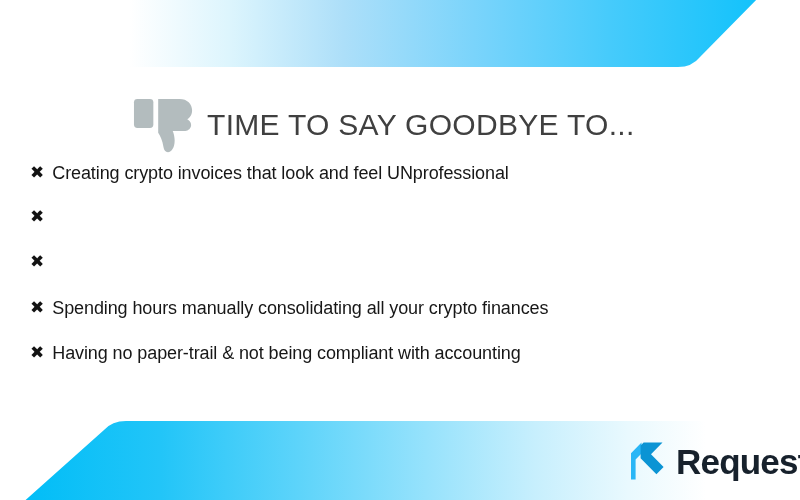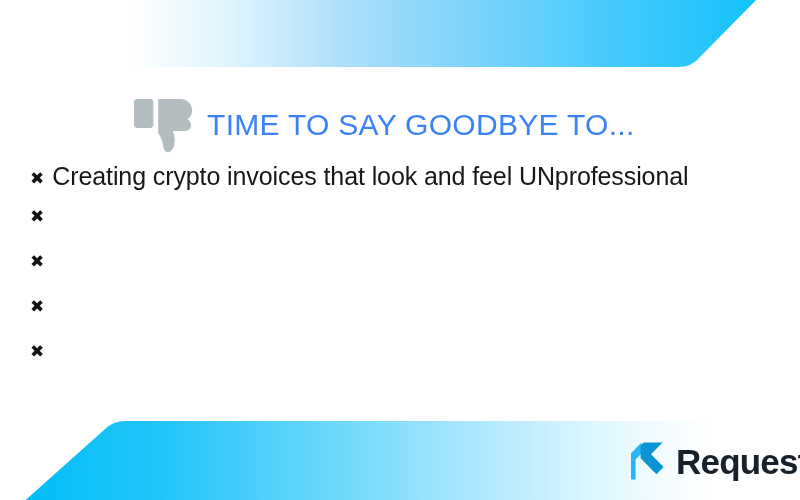--- a/index.html
+++ b/index.html
@@ -52,21 +52,21 @@
     width: 62px;
     height: 62px;
     display: block;
     flex: none;
   }
   .heading-text {
     font-family: "Liberation Sans", sans-serif;
     font-size: 30px;
     font-weight: 300;
     letter-spacing: 0.3px;
-    color: #3b82f6;
+    color: #404040;
     white-space: nowrap;
     line-height: 1;
     padding-bottom: 4px;
   }
 
   
   .bullets {
     position: absolute;
     left: 30px;
     top: 164px;
@@ -85,21 +85,21 @@
     font-family: "DejaVu Sans", sans-serif;
     font-size: 17px;
     font-weight: 700;
     color: #131313;
     line-height: 1;
     flex: none;
     transform: translateY(-1px);
   }
   .bullet-text {
     font-family: "Liberation Sans", sans-serif;
-    font-size: 25px;
+    font-size: 18px;
     font-weight: 400;
     color: #171717;
     letter-spacing: -0.1px;
     white-space: nowrap;
     line-height: 1;
   }
 
   
   .logo {
     position: absolute;
@@ -161,23 +161,25 @@
       <span class="bullet-text">Creating crypto invoices that look and feel UNprofessional</span>
     </li>
     <li class="bullet-item">
       <span class="bullet-mark">✖</span>
     </li>
     <li class="bullet-item">
       <span class="bullet-mark">✖</span>
     </li>
     <li class="bullet-item">
       <span class="bullet-mark">✖</span>
-    </li>
-    <li class="bullet-item">
-      <span class="bullet-mark">✖</span>
+      <span class="bullet-text">Spending hours manually consolidating all your crypto finances</span>
+    </li>
+    <li class="bullet-item">
+      <span class="bullet-mark">✖</span>
+      <span class="bullet-text">Having no paper-trail &amp; not being compliant with accounting</span>
     </li>
   </ul>
 
   <svg class="banner-bottom" viewBox="0 0 800 80" preserveAspectRatio="none" aria-hidden="true">
     <defs>
       <linearGradient id="gradBot" x1="0" y1="0" x2="1" y2="0">
         <stop offset="0.00" stop-color="#00bdf7" stop-opacity="1"></stop>
         <stop offset="0.18" stop-color="#22c5f8" stop-opacity="1"></stop>
         <stop offset="0.36" stop-color="#5ed4fa" stop-opacity="1"></stop>
         <stop offset="0.52" stop-color="#96e2fc" stop-opacity="1"></stop>

